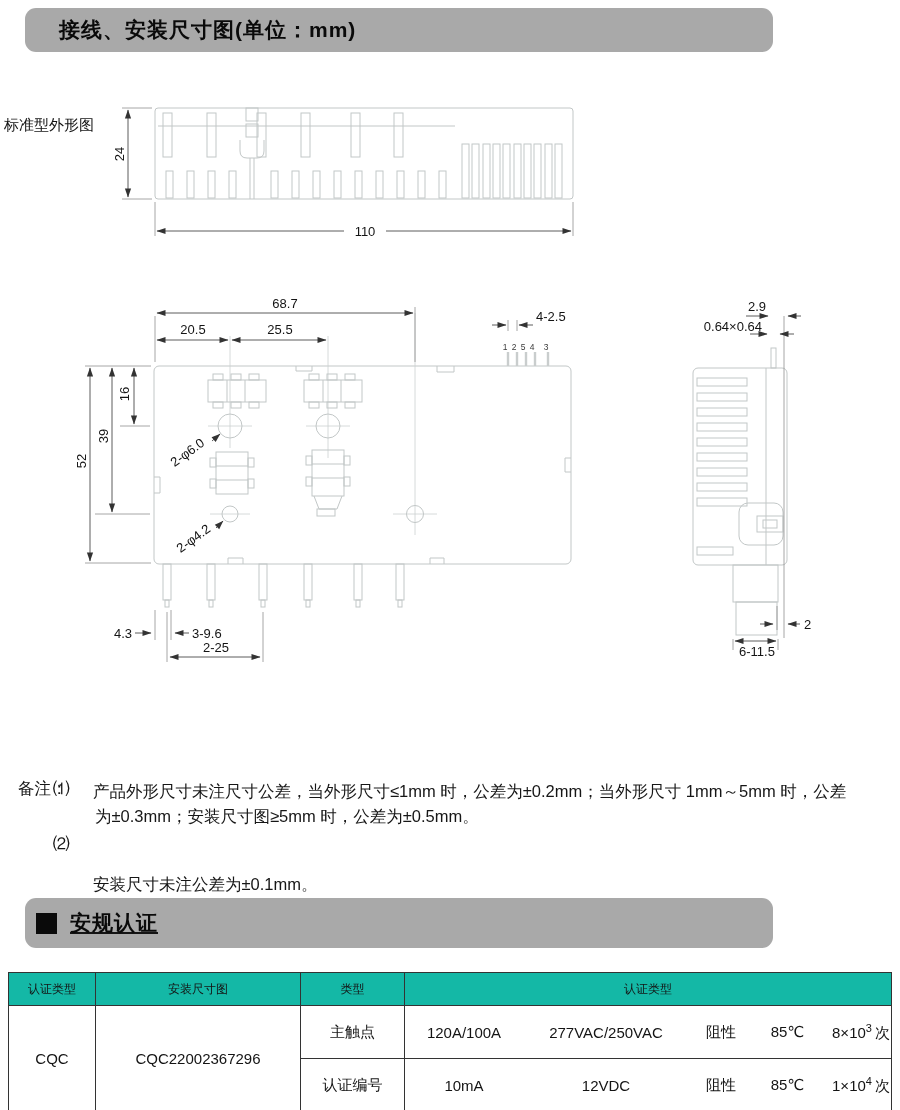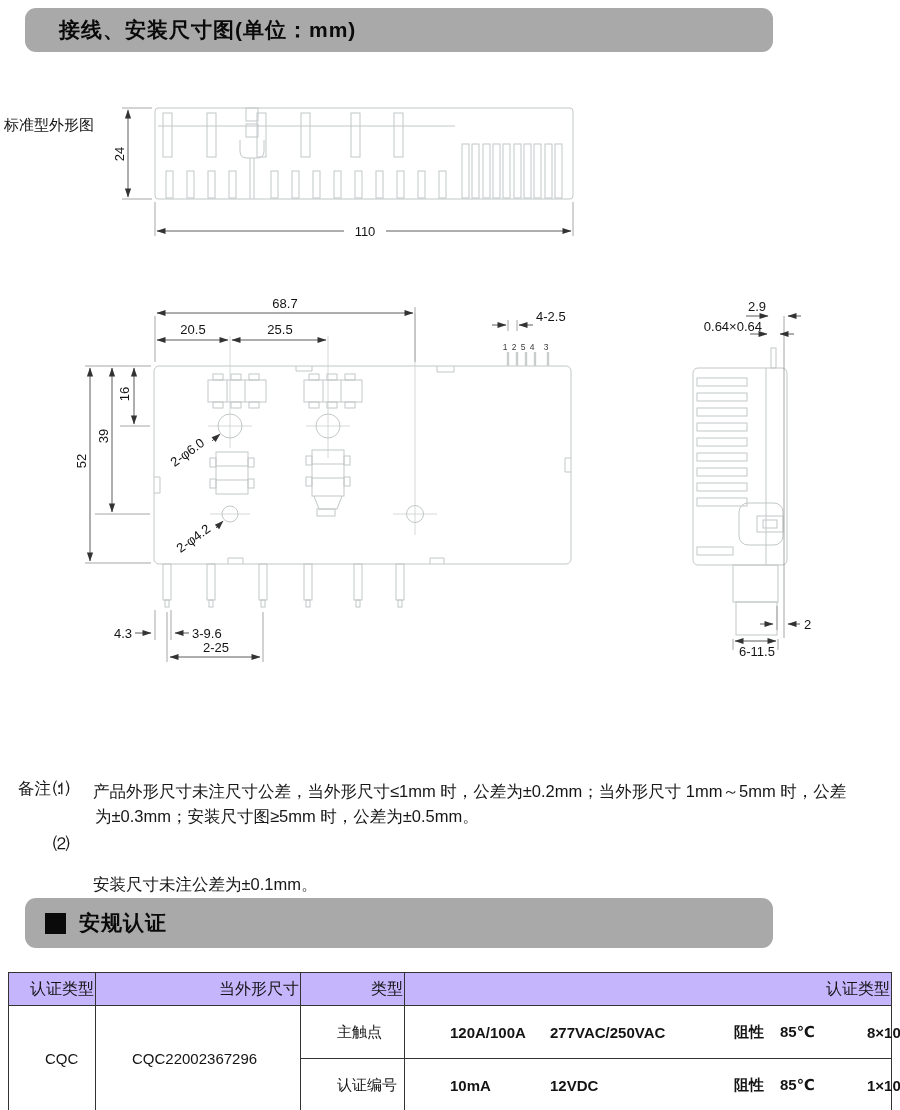--- a/index.html
+++ b/index.html
@@ -2,21 +2,21 @@
 <html><head>
 <meta charset="utf-8">
 <style>
   html,body{margin:0;padding:0;}
   body{width:900px;height:1110px;position:relative;background:#fff;
        font-family:"Liberation Sans","DejaVu Sans",sans-serif;color:#141414;}
 
   
   .bar{position:absolute;left:25px;width:748px;background:#a9a9a9;display:flex;align-items:center;border-radius:11px;}
   .bar1{top:8px;height:44px;padding-left:34px;box-sizing:border-box;}
-  .bar2{top:898px;height:50px;padding-left:20px;box-sizing:border-box;}
+  .bar2{top:898px;height:50px;padding-left:11px;box-sizing:border-box;text-decoration:underline;}
   .bar-title{font-size:21px;font-weight:bold;color:#0a0a0a;letter-spacing:1px;}
   .blk-sq{width:21px;height:21px;background:#0a0a0a;display:inline-block;margin-right:13px;}
 
   .sublabel{position:absolute;left:4px;top:80px;font-size:15px;color:#111;margin-top:36px;}
 
   
   svg.drawing{position:absolute;left:0;top:0;}
   .part{fill:none;stroke:#c2c7c7;stroke-width:1;}
   .partp{fill:none;stroke:#c9cdcd;stroke-width:2.4;}
   .cl{fill:none;stroke:#ccd1d1;stroke-width:0.8;}
@@ -26,23 +26,23 @@
   .dt8{font-size:8.5px;fill:#3a3a3a;}
 
   
   .note-line{position:absolute;font-size:16.5px;white-space:nowrap;color:#161616;}
 
   
   table.cert{position:absolute;left:8px;top:972px;width:884px;border-collapse:collapse;
              table-layout:fixed;font-size:15px;}
   table.cert,
   table.cert td,table.cert th{border:1.6px solid #333;}
-  table.cert th{background:#c4b5fd;font-weight:normal;font-size:16px;height:30px;text-align:right;}
-  table.cert td{height:50px;padding-left:36px;}
-  td.loadtd{text-align:left;padding:0;font-weight:bold;}
+  table.cert th{background:#14b8a6;font-weight:normal;font-size:12px;height:30px;}
+  table.cert td{height:50px;text-align:center;}
+  td.loadtd{text-align:left;padding:0;}
   .loadcell{display:grid;grid-template-columns:100px 184px 46px 87px auto;
             align-items:center;padding-left:9px;height:100%;}
   .loadcell span{white-space:nowrap;}
   .cyc sup{font-size:11px;}
   .cu{margin-left:3px;}
 </style>
 </head>
 <body>
 
 <div class="bar bar1">
@@ -248,21 +248,21 @@
 <table class="cert">
   <colgroup>
       <col style="width:87px">
       <col style="width:205px">
       <col style="width:104px">
       <col>
     </colgroup>
   <tbody>
       <tr>
     <th>认证类型</th>
-    <th>当外形尺寸</th>
+    <th>安装尺寸图</th>
     <th>类型</th>
     <th>认证类型</th>
   </tr>
   <tr>
     <td rowspan="2">CQC</td>
     <td rowspan="2">CQC22002367296</td>
     <td>主触点</td>
     <td class="loadtd">
       <div class="loadcell">
         <span>120A/100A</span>

